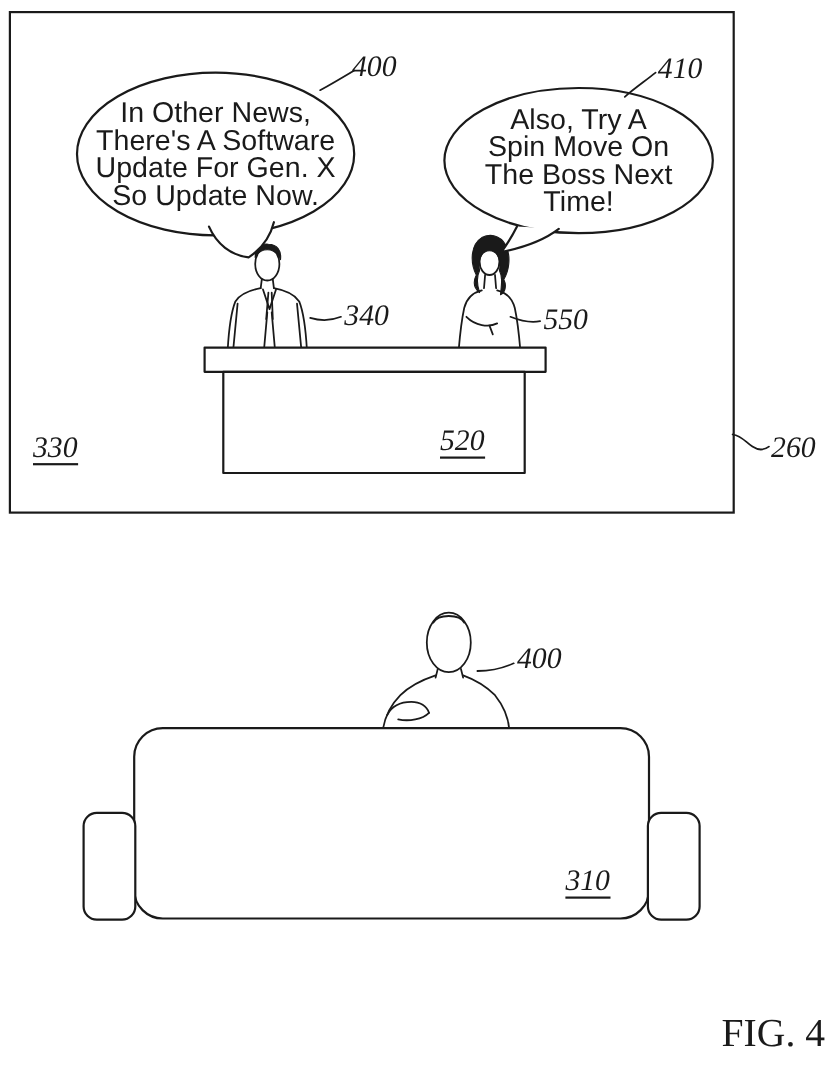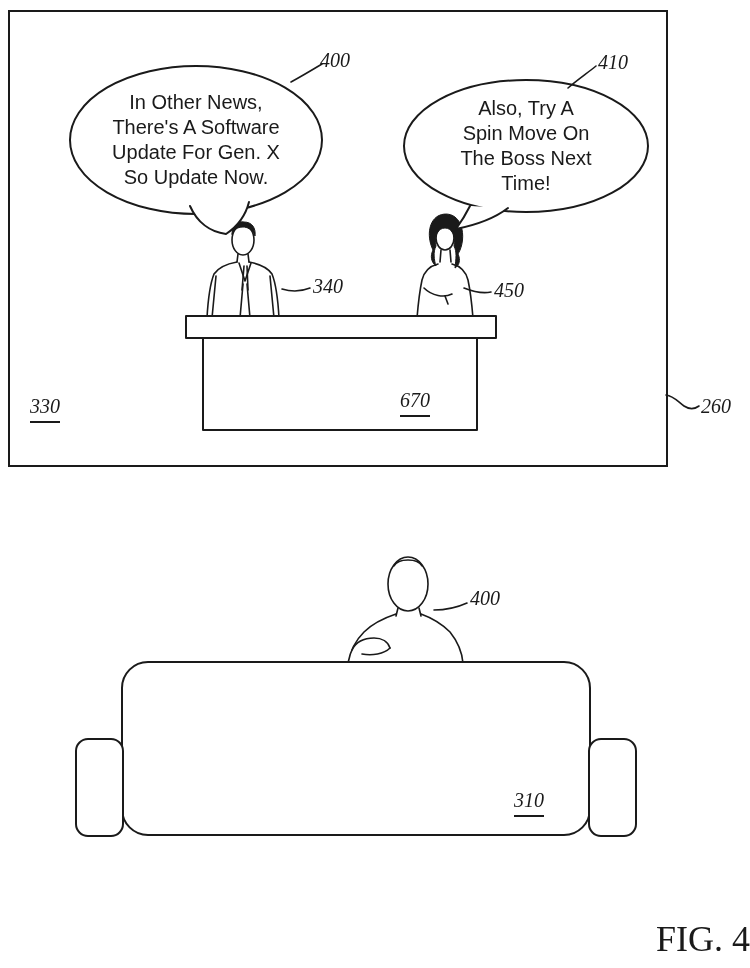--- a/index.html
+++ b/index.html
@@ -32,40 +32,40 @@
     width: 750px;
     height: 968px;
   }
   svg.lineart path, svg.lineart ellipse, svg.lineart rect, svg.lineart line {
     vector-effect: non-scaling-stroke;
   }
   .bubble-text {
     position: absolute;
     white-space: pre-line;
     text-align: center;
-    font-size: 20px;
+    font-size: 26px;
     line-height: 25px;
     font-weight: 400;
     color: #1a1a1a;
   }
   .bubble-text.left {
     left: 70px;
     top: 90px;
     width: 252px;
   }
   .bubble-text.right {
     left: 406px;
     top: 96px;
     width: 240px;
   }
   .ref-label {
     position: absolute;
     font-family: "Liberation Serif", serif;
     font-style: italic;
-    font-size: 20px;
+    font-size: 27px;
     line-height: 28px;
     color: #1a1a1a;
   }
   .ref-label.underlined {
     border-bottom: 2px solid #1a1a1a;
     padding-bottom: 1px;
   }
   .ref-400 { left: 320px; top: 46px; }
   .ref-410 { left: 598px; top: 48px; }
   .ref-340 { left: 313px; top: 272px; }
@@ -160,22 +160,22 @@
 Update For Gen. X
 So Update Now.</div>
   <div class="bubble-text right">Also, Try A
 Spin Move On
 The Boss Next
 Time!</div>
 
   <div class="ref-label ref-400">400</div>
   <div class="ref-label ref-410">410</div>
   <div class="ref-label ref-340">340</div>
-  <div class="ref-label ref-350">450</div>
-  <div class="ref-label ref-360 underlined">670</div>
+  <div class="ref-label ref-350">550</div>
+  <div class="ref-label ref-360 underlined">520</div>
   <div class="ref-label ref-330 underlined">330</div>
   <div class="ref-label ref-320">260</div>
   <div class="ref-label ref-300">400</div>
   <div class="ref-label ref-310 underlined">310</div>
 
   <div class="fig-caption">FIG. 4</div>
 
 </div>
 
 </body></html>

